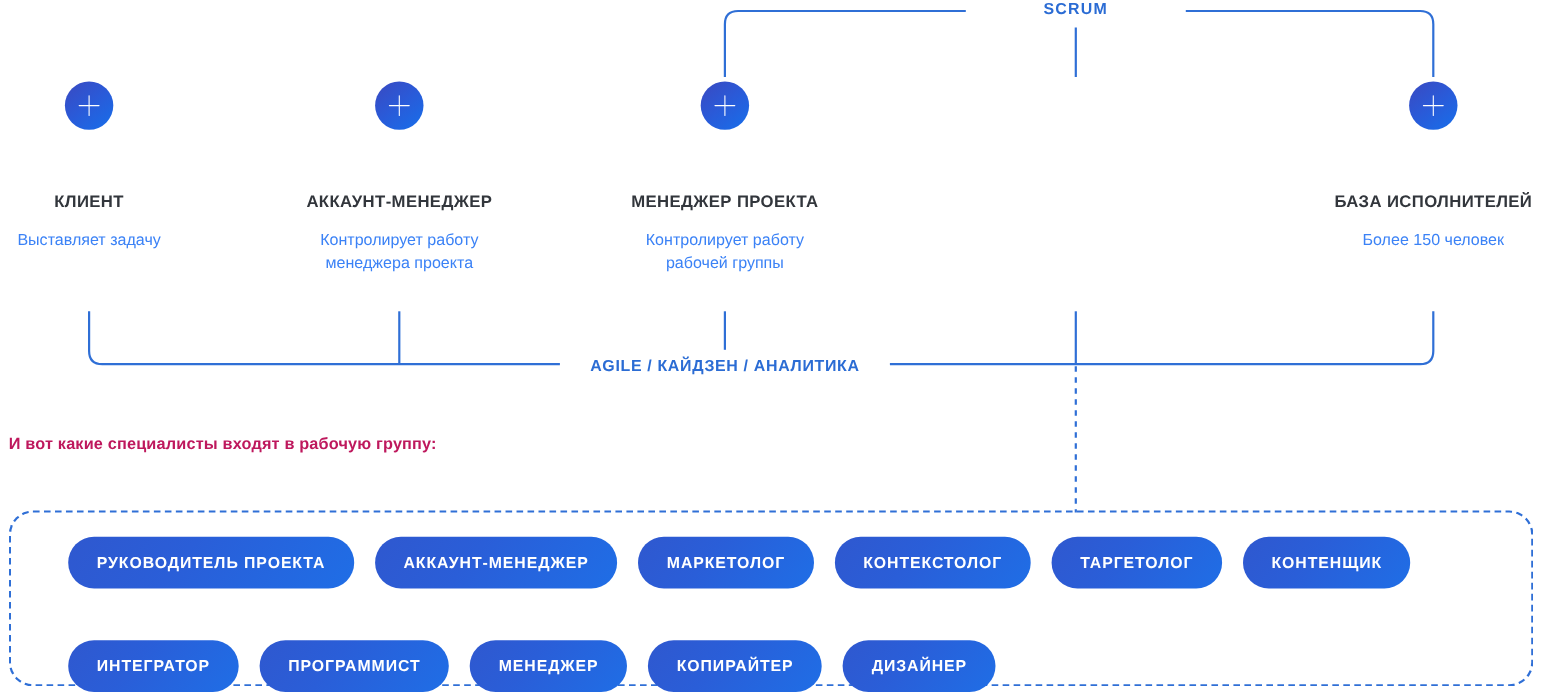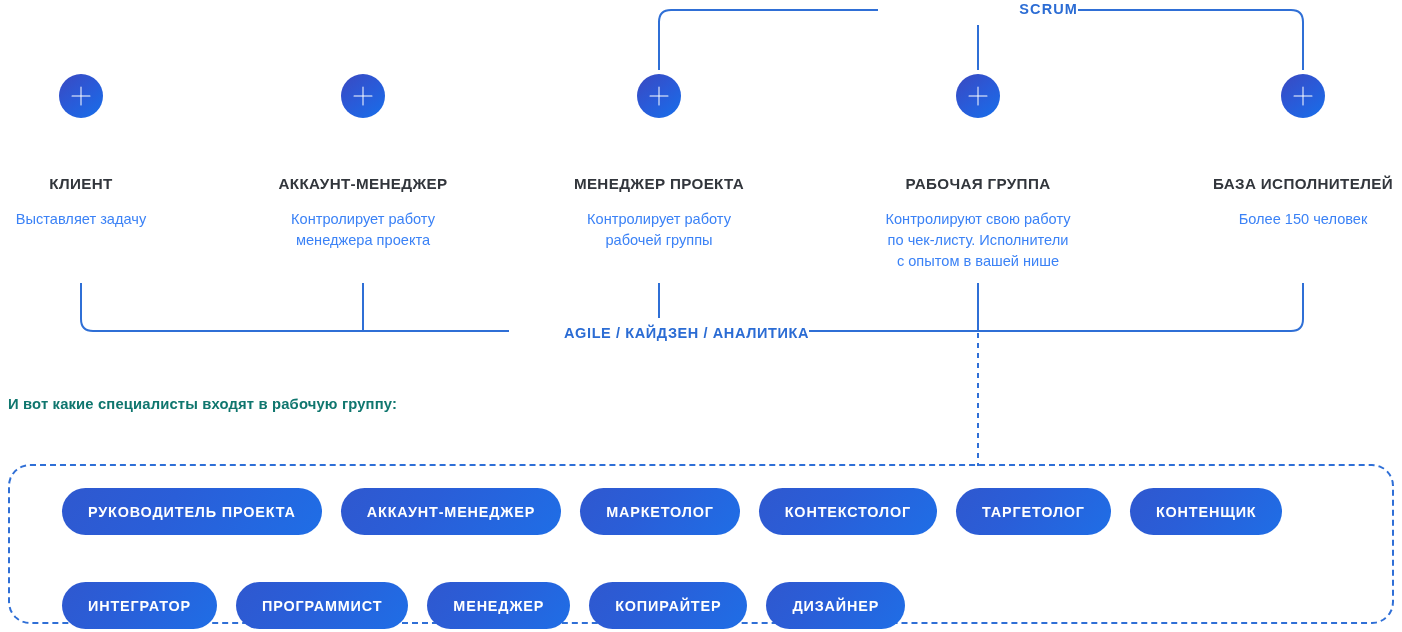--- a/index.html
+++ b/index.html
@@ -19,21 +19,21 @@
   #lines { position: absolute; left: 0; top: 0; width: 1402px; height: 632px; pointer-events: none; }
 
   
   .line-label {
     position: absolute;
     font-size: 14.5px;
     font-weight: 700;
     letter-spacing: 1.1px;
     color: #2b6cd4;
     white-space: nowrap;
-    text-align: right;
+    text-align: center;
   }
   #scrum-label { top: 1px; left: 878px; width: 200px; }
   #agile-label { top: 325px; left: 509px; width: 300px; font-size: 14.5px; letter-spacing: .6px; }
 
   
   .col {
     position: absolute;
     top: 74px;
     text-align: center;
   }
@@ -71,21 +71,21 @@
     color: #3b82f6;
     line-height: 1.45;
   }
 
   
   #group-heading {
     position: absolute;
     left: 8px; top: 396px;
     font-size: 14.8px;
     font-weight: 700;
-    color: #0f766e;
+    color: #be185d;
     letter-spacing: .15px;
     white-space: nowrap;
   }
 
   
   #tag-box {
     position: absolute;
     left: 8px; top: 464px;
     width: 1386px; height: 160px;
     border: 2px dashed #2f6fd6;
@@ -155,29 +155,20 @@
 
   <div class="col" style="left:549px; width:220px;">
     <div class="node-circle">
       <span class="plus"></span>
     </div>
     <div class="col-title">МЕНЕДЖЕР ПРОЕКТА</div>
     <div class="col-desc" style="white-space:pre-line;">Контролирует работу
 рабочей группы</div>
   </div>
 
-  <div class="col" style="left:858px; width:240px;">
-    <div class="node-circle">
-      <span class="plus"></span>
-    </div>
-    <div class="col-title">РАБОЧАЯ ГРУППА</div>
-    <div class="col-desc" style="white-space:pre-line;">Контролируют свою работу
-по чек-листу. Исполнители
-с опытом в вашей нише</div>
-  </div>
 
   <div class="col" style="left:1183px; width:240px;">
     <div class="node-circle">
       <span class="plus"></span>
     </div>
     <div class="col-title">БАЗА ИСПОЛНИТЕЛЕЙ</div>
     <div class="col-desc" style="white-space:pre-line;">Более 150 человек</div>
   </div>
 
   <div id="group-heading">И вот какие специалисты входят в рабочую группу:</div>

